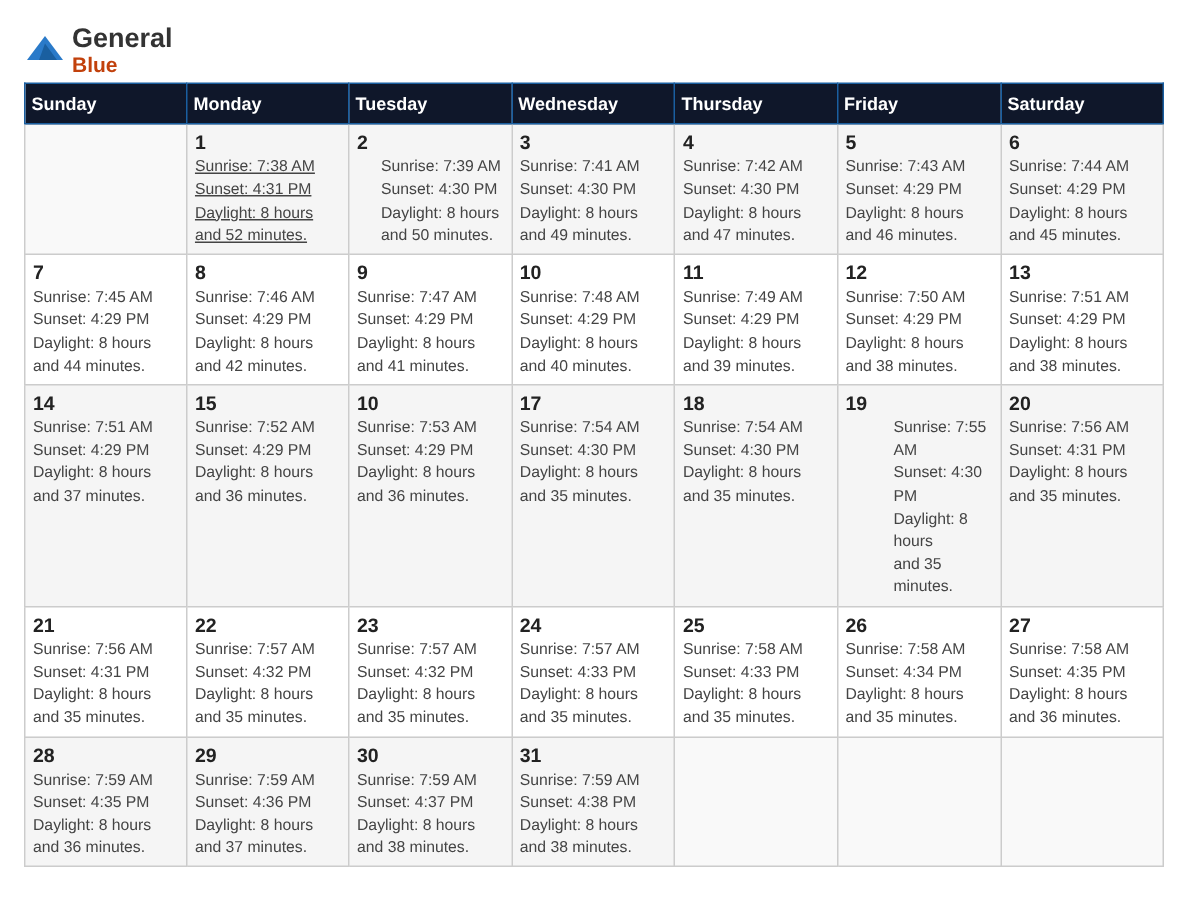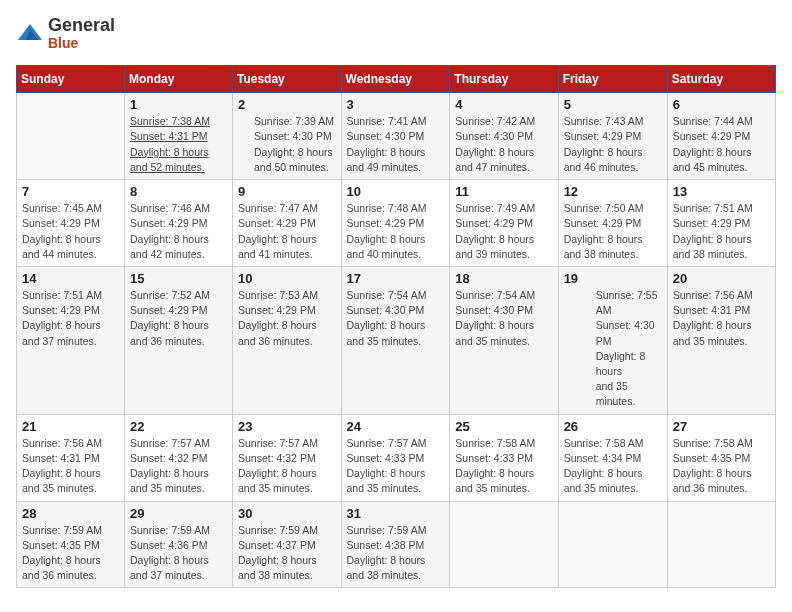--- a/index.html
+++ b/index.html
@@ -7,21 +7,21 @@
       font-family: Arial, sans-serif;
       background: #fff;
       width: 792px;
       min-height: 612px;
       padding: 16px;
     }
     .header {
       display: flex;
       justify-content: space-between;
       align-items: flex-start;
-      margin-bottom: 14px;
+      margin-bottom: 4px;
     }
     .logo {
       display: flex;
       align-items: center;
       gap: 4px;
     }
     .logo-text {
       display: flex;
       flex-direction: column;
       line-height: 1.1;
@@ -51,21 +51,21 @@
     .subtitle {
       font-size: 15px;
       color: #444;
     }
     .calendar {
       width: 100%;
       border-collapse: collapse;
       font-size: 11px;
     }
     .calendar th {
-      background: #b91c1c;
+      background: #0f172a;
       color: #fff;
       padding: 6px 4px;
       text-align: left;
       font-size: 12px;
       border: 1px solid #1a5fa0;
     }
     .calendar td {
       border: 1px solid #ccc;
       vertical-align: top;
       padding: 4px 5px;

